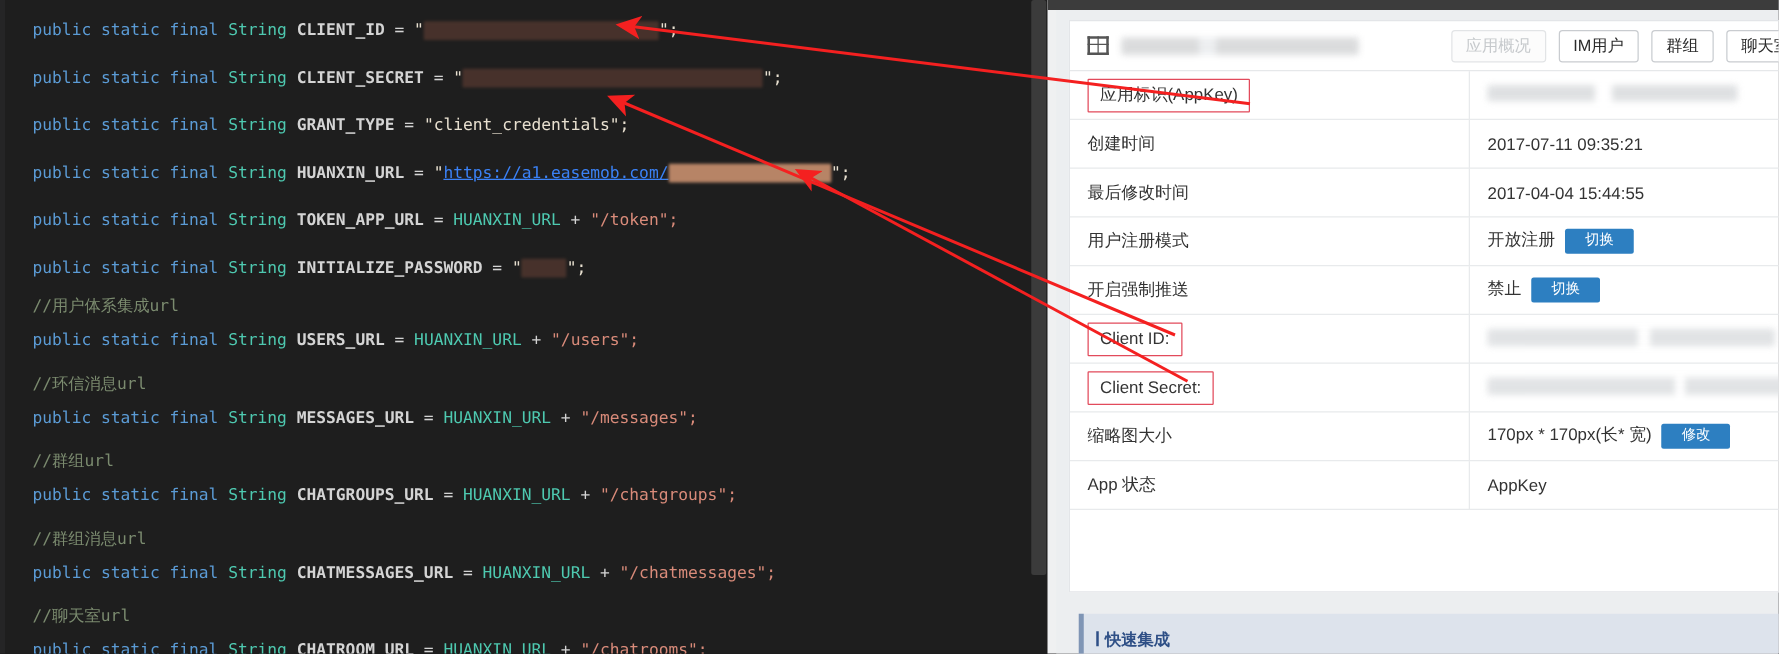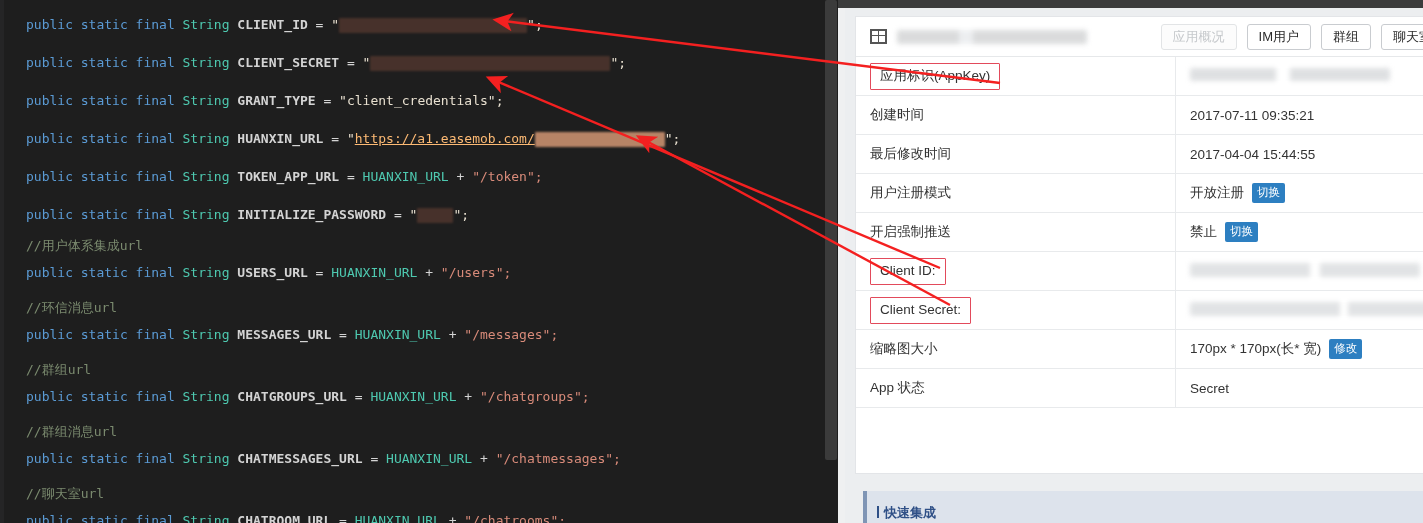--- a/index.html
+++ b/index.html
@@ -33,21 +33,21 @@
   .ln.cmtline{ height:24px; line-height:24px; }
   .ln.aftercmt{ height:38px; line-height:30px; }
   .kw{ color:#5b9bd5; }
   .typ{ color:#4ec9b0; }
   .id{ color:#d4d4d4;font-weight:bold; }
   .op{ color:#d4d4d4; }
   .str{ color:#e8e0d0; }
   .str2{ color:#d98b7a; }
   .cmt{ color:#7b8b6f;margin-top:47px; }
   .ref{ color:#4ec9b0; }
-  .lnk{ color:#fdba74; text-decoration:underline; }
+  .lnk{ color:#3b82f6; text-decoration:underline; }
 
   
   .blob{
     display:inline-block;vertical-align:middle;
     background:#4a332c;
     border-radius:1px;
     filter:blur(1.1px);
     opacity:.95;
   }
   .blob.tan{ background:#c08a6a; }
@@ -117,21 +117,21 @@
   }
   td.lbl{ width:305px; border-right:1px solid #e8eaec;}
   td.val{ padding-left:16px; }
   .redbox{
     display:inline-block;border:1px solid #e24a5b;
     padding:4px 9px 5px;line-height:16px;
     background:transparent;border-radius:1px;
   }
   .btn-blue{
     display:inline-block;background:#2d7fc1;color:#fff;
-    font-size:11.5px;line-height:13px;padding:3px 5px 4px;
+    font-size:11.5px;line-height:13px;padding:3px 16px 4px;
     border-radius:2px;margin-left:8px;vertical-align:1px;cursor:pointer;
   }
   .val-blur{
     display:inline-block;height:13px;border-radius:2px;
     filter:blur(2.6px);opacity:.92;
   }
   .vb-appkey{width:200px;background:linear-gradient(90deg,#dcdee0 0 86px,#fff 86px 100px,#dcdee0 100px 200px);}
   .vb-cid{width:230px;background:linear-gradient(90deg,#dfe1e3 0 120px,#fff 120px 130px,#dfe1e3 130px 230px);height:14px;}
   .vb-csec{width:250px;background:linear-gradient(90deg,#dfe1e3 0 150px,#fff 150px 158px,#dfe1e3 158px 250px);height:14px;}
 
@@ -212,21 +212,21 @@
             <tr>
               <td class="lbl"><span class="redbox">Client Secret:</span></td>
               <td class="val"><span class="val-blur vb-csec"></span></td>
             </tr>
             <tr>
               <td class="lbl">缩略图大小</td>
               <td class="val"><span>170px * 170px(长* 宽)</span><span class="btn-blue">修改</span></td>
             </tr>
             <tr>
               <td class="lbl">App 状态</td>
-              <td class="val"><span>Secret</span></td>
+              <td class="val"><span>AppKey</span></td>
             </tr>
           </tbody>
       </table>
 
     </div>
 
     <div class="quick">
       <span class="bar"></span><span>快速集成</span>
     </div>
 

